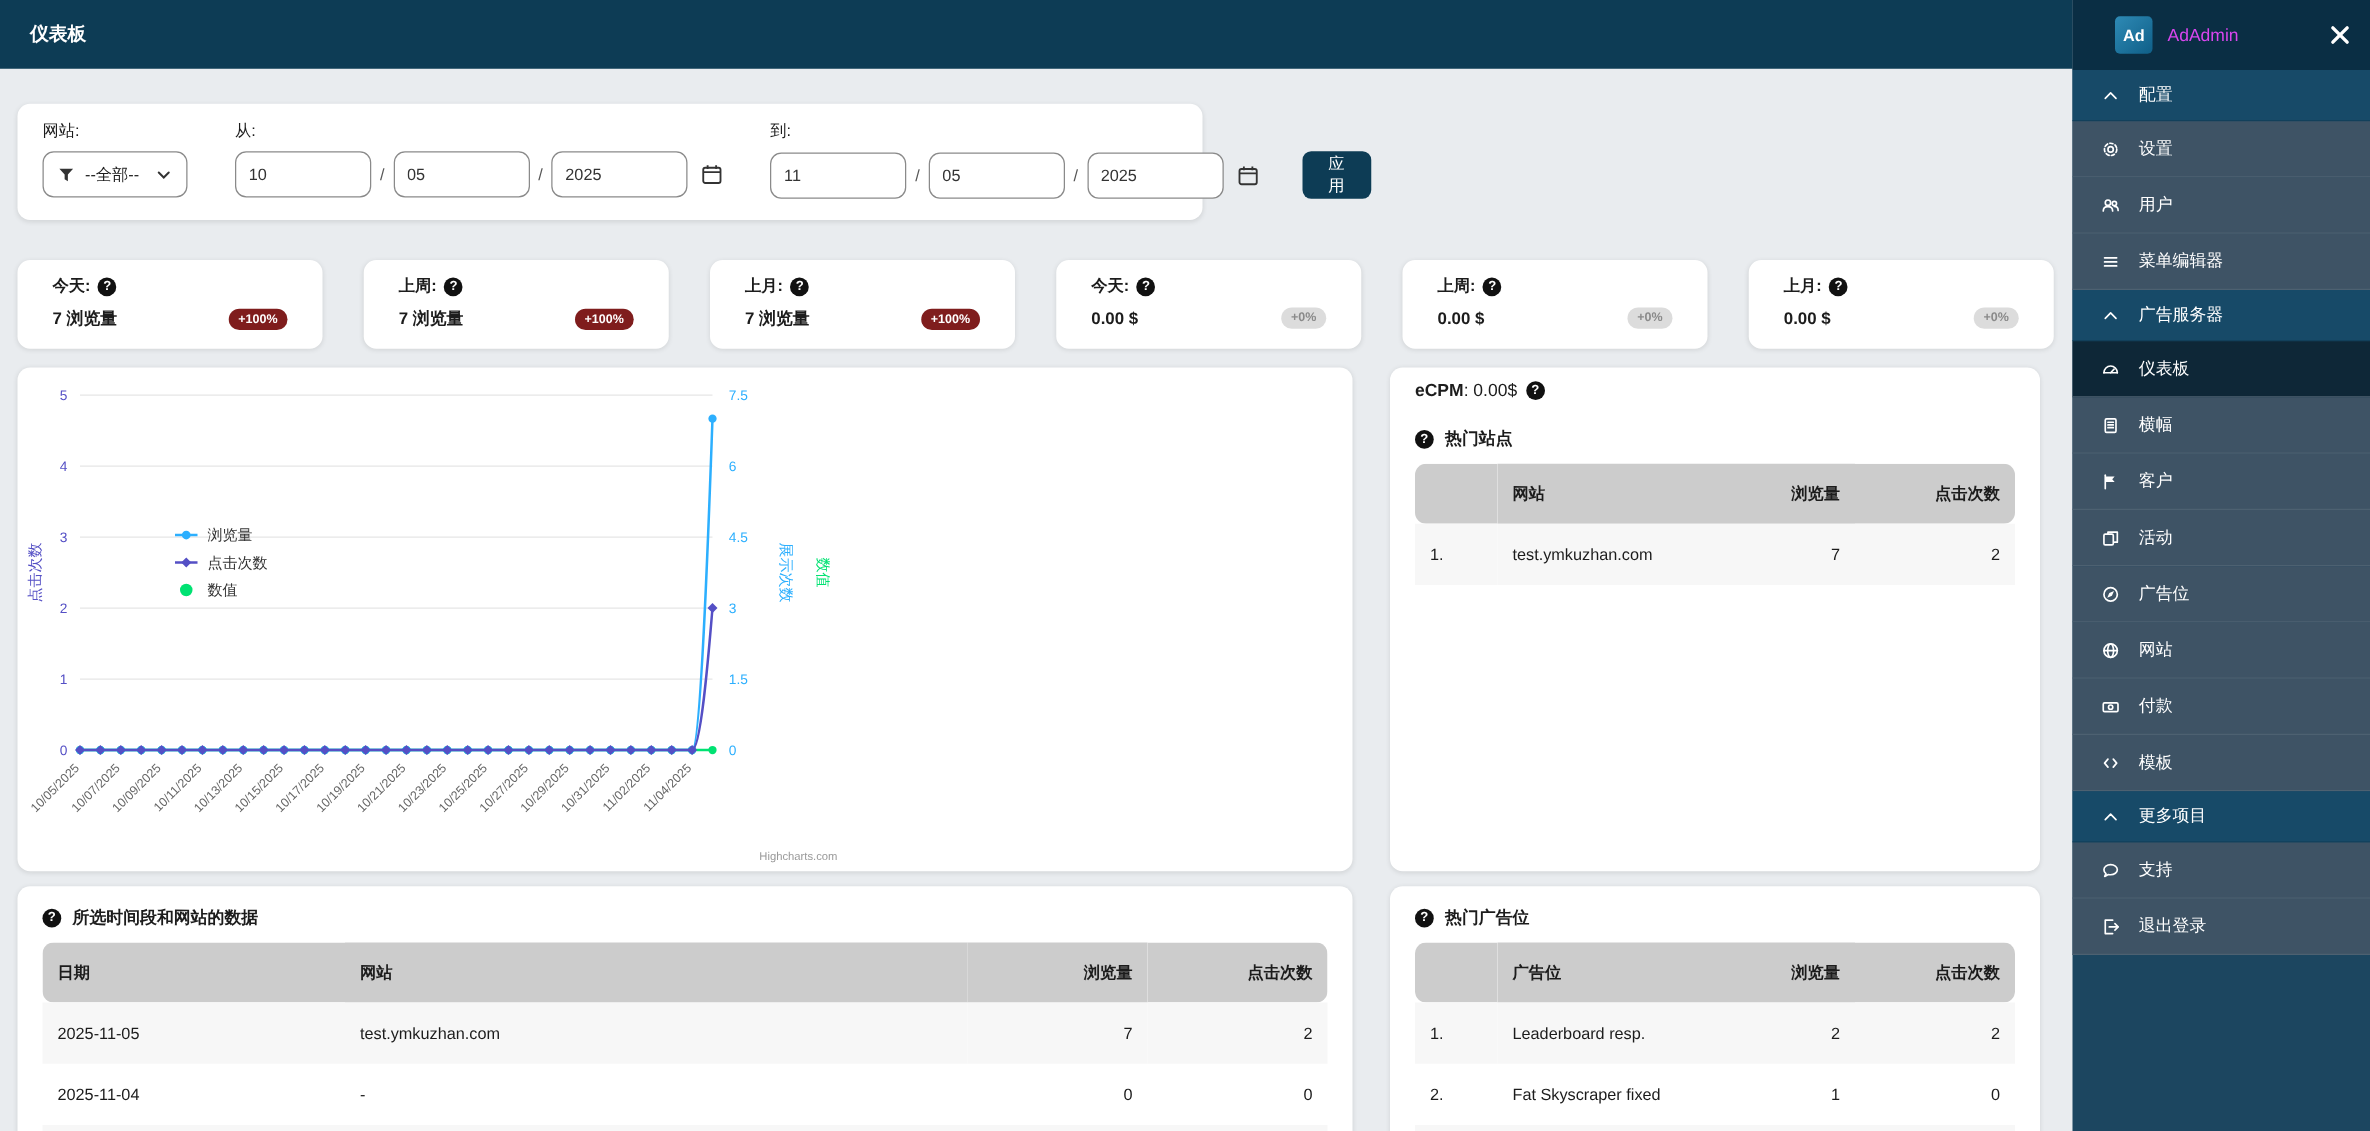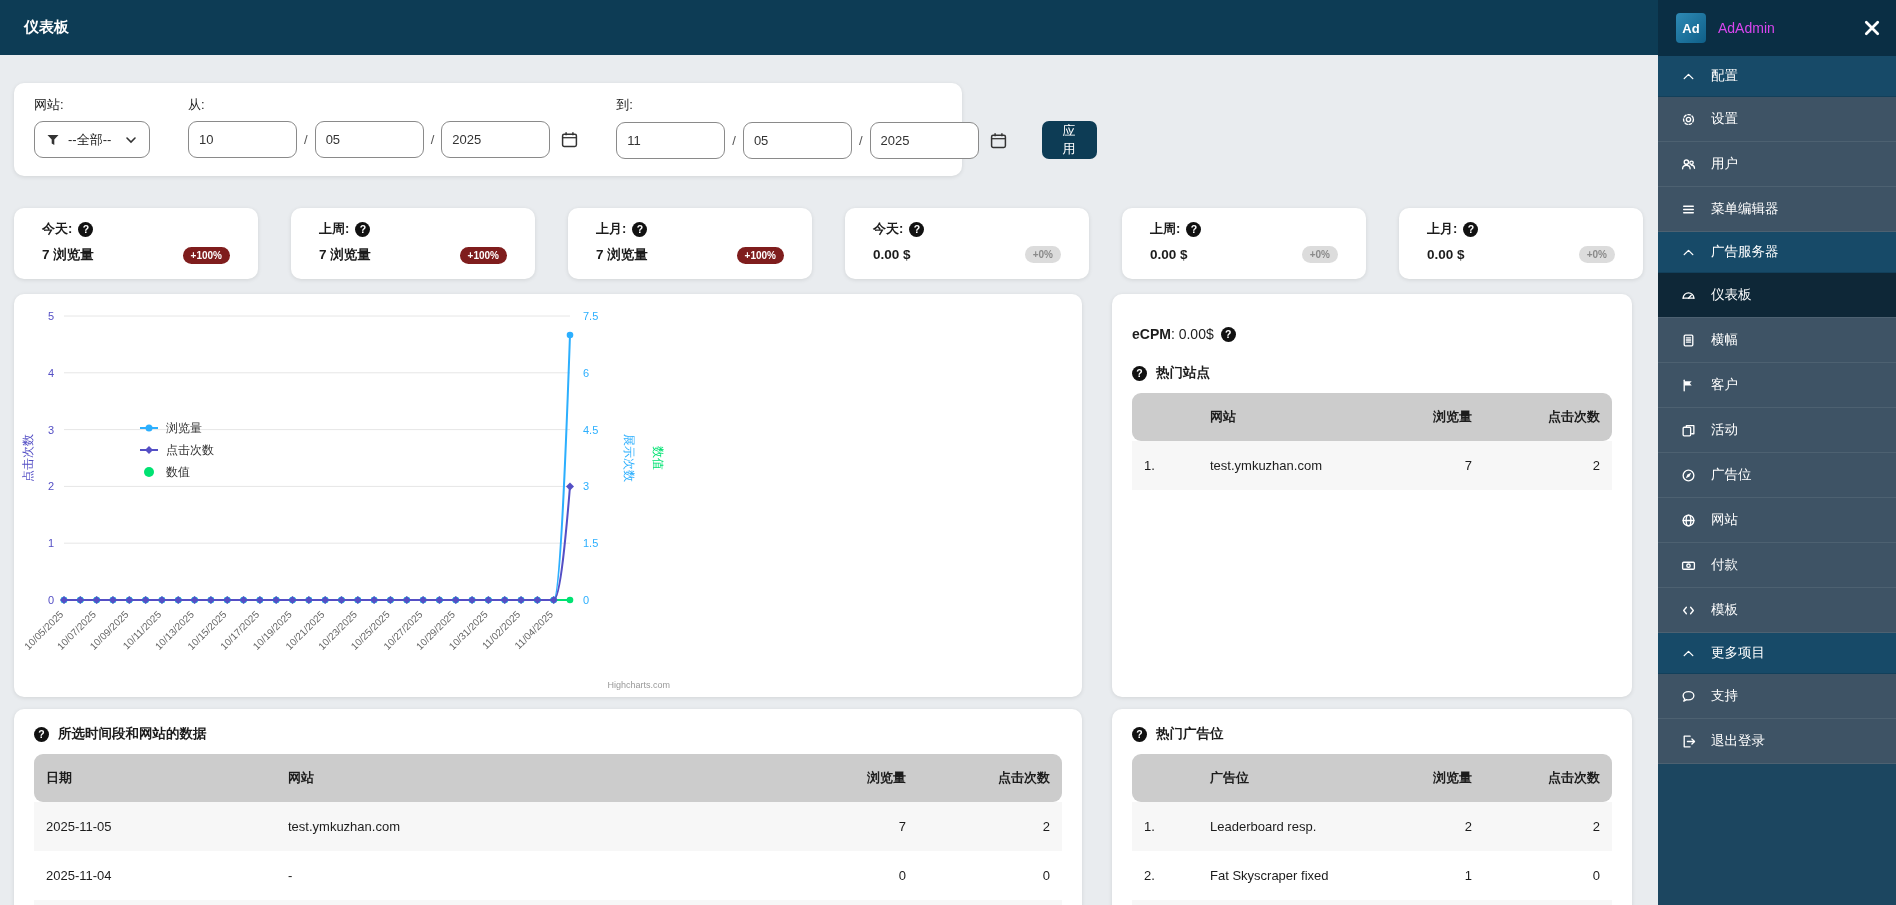--- a/index.html
+++ b/index.html
@@ -31,21 +31,21 @@
   .badge{font-size:10px;padding:3px 8px;border-radius:10px;font-weight:bold;}
   .badge.green{background:#7f1d1d;color:#fff;}
   .badge.gray{background:#dcdcdc;color:#8a8a8a;}
   .qicon{width:15px;height:15px;background:#111;border-radius:50%;color:#fff;font-size:10.5px;
     font-weight:bold;line-height:15px;text-align:center;display:inline-block;flex:0 0 auto;}
   .qicon::after{content:"?";}
   
   .row2{display:flex;gap:30px;margin-top:15px;}
   .row3{display:flex;gap:30px;margin-top:12px;}
   .chart-card{width:1068px;height:403px;padding:6px 4px;box-sizing:border-box;}
-  .ecpm-card{width:520px;height:403px;padding:32px 20px;box-sizing:border-box;}
+  .ecpm-card{width:520px;height:403px;padding:10px 20px;box-sizing:border-box;}
   .bottom-left{width:1068px;height:240px;padding:16px 20px;box-sizing:border-box;}
   .bottom-right{width:520px;height:240px;padding:16px 20px;box-sizing:border-box;}
   .sec-title{display:flex;align-items:center;gap:9px;font-weight:bold;font-size:13.5px;}
   .ecpm-line{font-size:14px;display:flex;align-items:center;gap:7px;margin-bottom:22px;}
   .dtable{width:100%;border-collapse:collapse;margin-top:11px;font-size:13px;}
   .dtable thead tr{background:#ccc;}
   .dtable th{padding:15px 12px;text-align:left;font-weight:bold;}
   .dtable thead th:first-child{border-radius:9px 0 0 9px;}
   .dtable thead th:last-child{border-radius:0 9px 9px 0;}
   .dtable tbody tr:nth-child(odd){background:#f7f7f7;}
@@ -54,21 +54,21 @@
   #tbl-sites th:nth-child(n+3),#tbl-sites td:nth-child(n+3){text-align:right;width:104px;}
   #tbl-period th:nth-child(1),#tbl-period td:nth-child(1){width:218px;}
   #tbl-period th:nth-child(n+3),#tbl-period td:nth-child(n+3){text-align:right;width:120px;}
   #tbl-zones th:nth-child(1),#tbl-zones td:nth-child(1){width:42px;}
   #tbl-zones th:nth-child(n+3),#tbl-zones td:nth-child(n+3){text-align:right;width:104px;}
   .partial{height:26px;background:#f7f7f7;}
   
   .sidebar{position:absolute;right:0;top:0;width:238px;height:905px;background:#1c4660;}
   .side-top{height:56px;background:#0a2e44;display:flex;align-items:center;padding:0 16px 0 18px;}
   .logo{width:30px;height:30px;border-radius:4px;background:linear-gradient(135deg,#2e8ab5,#0f5f88);
-    color:#fff;font-weight:bold;font-size:13px;display:flex;align-items:center;justify-content:center;}
+    color:#fff;font-weight:bold;font-size:13px;display:flex;align-items:center;justify-content:center;margin-left:16px;}
   .brand{color:#d946ef;font-size:14px;margin-left:12px;text-align:right;}
   .close-x{margin-left:auto;display:flex;cursor:pointer;}
   .side-item{height:45px;display:flex;align-items:center;gap:15px;padding-left:22px;color:#fff;
     font-size:13.5px;background:#3e5365;border-bottom:1px solid #4d6171;cursor:pointer;box-sizing:border-box;}
   .side-item.section{background:#174a68;height:41px;border-bottom:1px solid #12405b;}
   .side-item.active{background:#0e2737;}
   .side-item .ic{width:16px;display:flex;justify-content:center;}
 </style>
 </head>
 <body>

